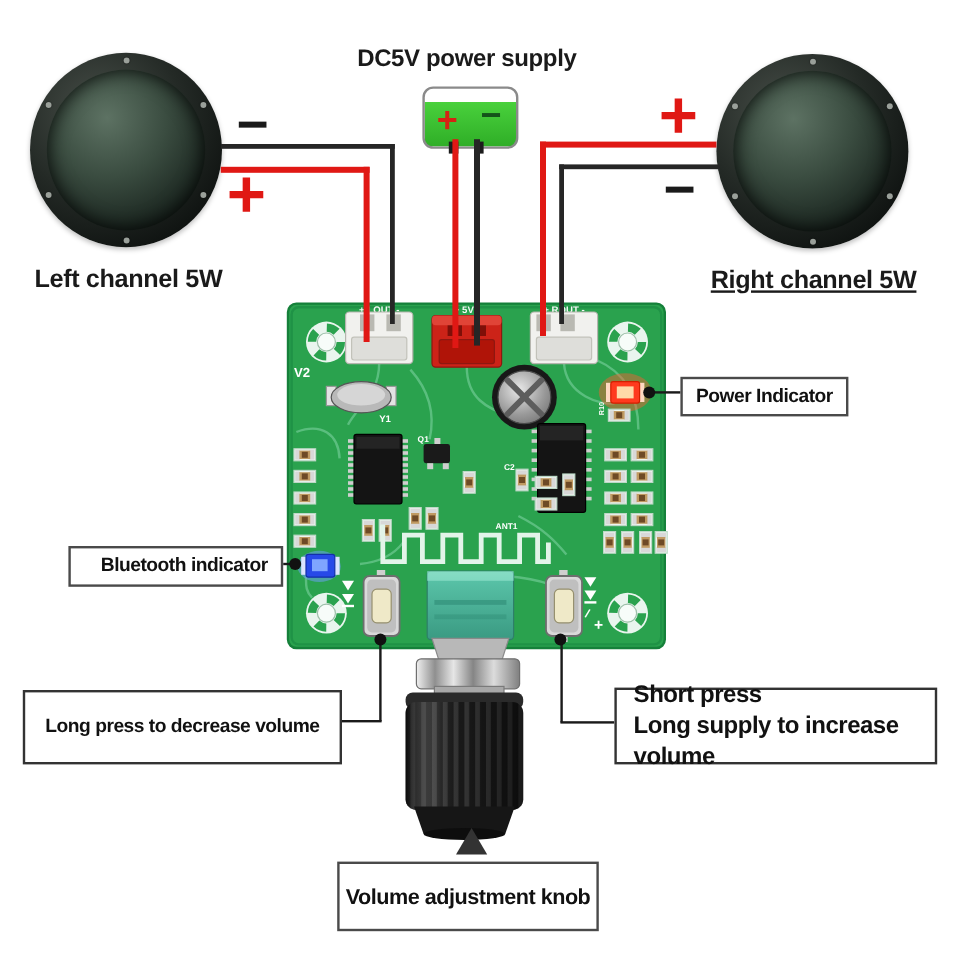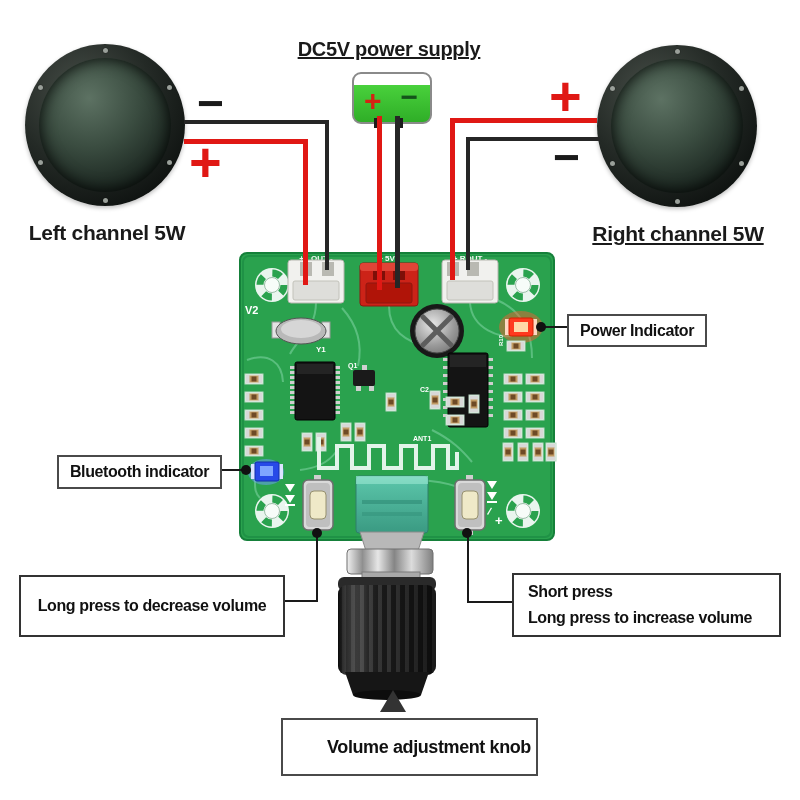--- a/index.html
+++ b/index.html
@@ -1,21 +1,21 @@
 <!DOCTYPE html>
 <html><head>
 <meta charset="utf-8">
 <style>
   html,body{margin:0;padding:0;}
   body{width:800px;height:800px;position:relative;background:#ffffff;overflow:hidden;
        font-family:"Liberation Sans",sans-serif;}
   .abs{position:absolute;}
   
   .caption{font-weight:bold;color:#1a1a1a;text-align:center;}
-  .title-label{font-size:20px;letter-spacing:-0.3px;text-decoration:underline;}
+  .title-label{font-size:20px;letter-spacing:-0.3px;}
   .spk-label{font-size:21px;letter-spacing:-0.3px;}
   
   .wire{position:absolute;z-index:6;}
   .wire.red{background:#e01814;}
   .wire.black{background:#262626;}
   .pol{position:absolute;z-index:7;font-weight:bold;line-height:1;}
   .pol.plus{color:#e01814;font-size:56px;}
   .pol.minus{color:#1a1a1a;font-size:46px;}
   
   .battery{position:absolute;left:352px;top:72px;width:76px;height:48px;z-index:5;
@@ -548,28 +548,28 @@
 <div class="cdot" style="left:312px;top:528px;"></div>
 
 <div class="cl" style="left:467px;top:533px;width:2px;height:69px;"></div>
 <div class="cl" style="left:467px;top:601px;width:45px;height:2px;"></div>
 <div class="cdot" style="left:462px;top:528px;"></div>
 
 <div class="callout-box" style="left:567px;top:314px;width:136px;height:29px;font-size:16px;text-align:center;">
   <span class="line cond">Power Indicator</span>
 </div>
 
-<div class="callout-box" style="left:57px;top:455px;width:161px;height:30px;font-size:16px;text-align:center;">
+<div class="callout-box" style="left:57px;top:455px;width:161px;height:30px;font-size:16px;text-align:center;padding-left:14px;">
   <span class="line cond">Bluetooth indicator</span>
 </div>
 
 <div class="callout-box cond" style="left:19px;top:575px;width:262px;height:58px;font-size:16px;text-align:center;border-color:#333;">
   <span class="line">Long press to decrease volume</span>
 </div>
 
-<div class="callout-box cond" style="left:512px;top:573px;width:251px;height:60px;font-size:16px;padding-left:14px;border-color:#333;">
+<div class="callout-box cond" style="left:512px;top:573px;width:251px;height:60px;font-size:20px;padding-left:14px;border-color:#333;">
   <span class="line">Short press</span>
-  <span class="line">Long press to increase volume</span>
+  <span class="line">Long supply to increase volume</span>
 </div>
 
-<div class="callout-box" style="left:281px;top:718px;width:214px;height:54px;font-size:18px;text-align:center;padding-left:39px;">
+<div class="callout-box" style="left:281px;top:718px;width:214px;height:54px;font-size:18px;text-align:center;">
   <span class="line cond">Volume adjustment knob</span>
 </div>
 
 </body></html>

